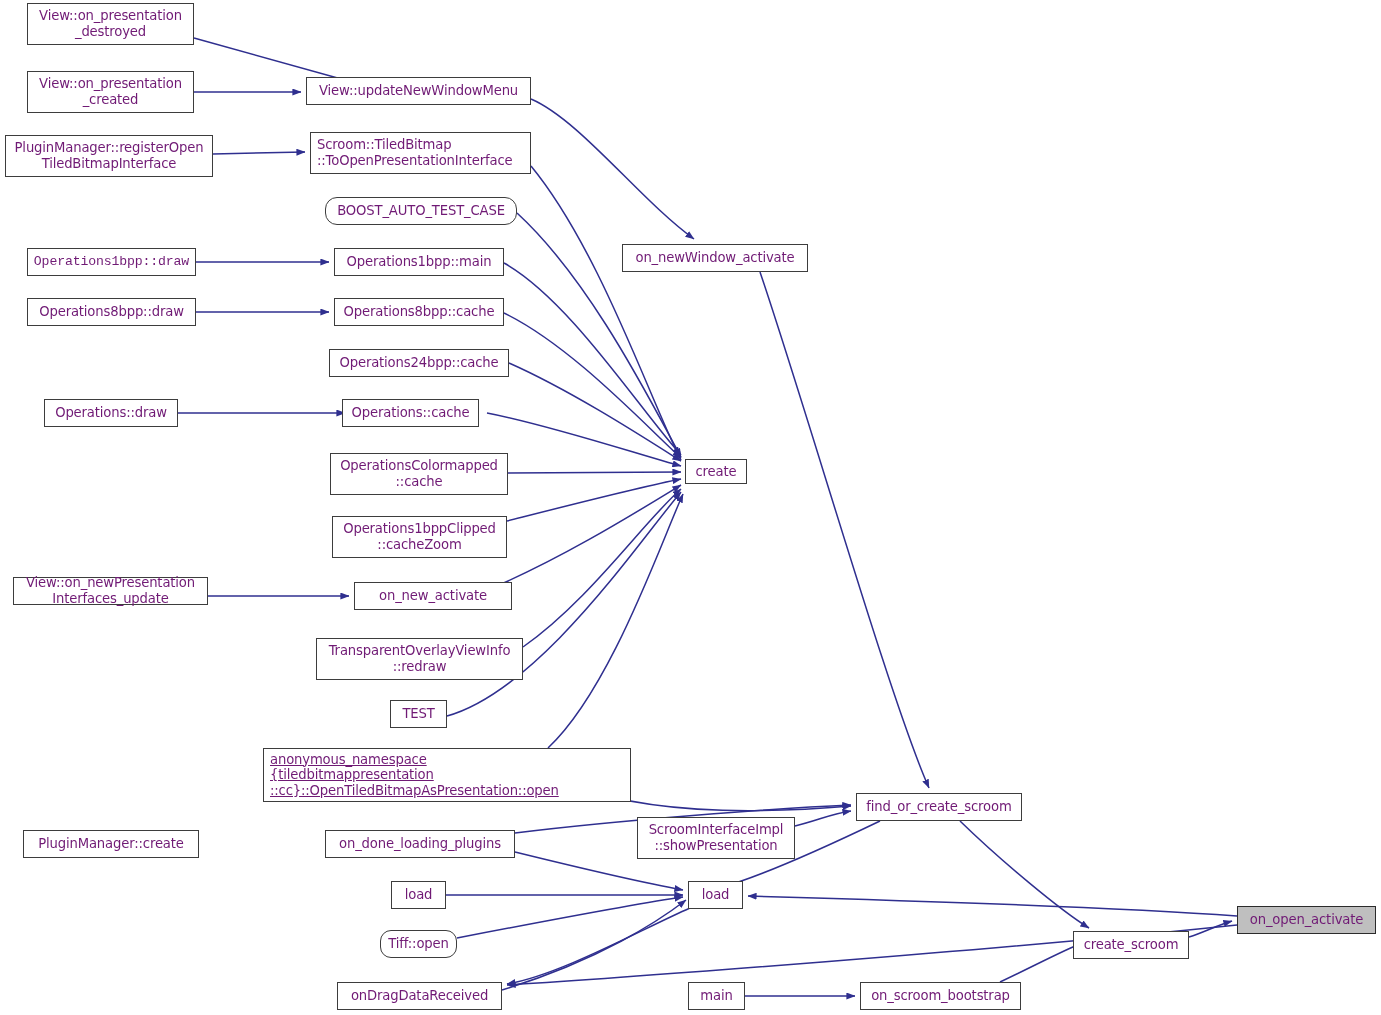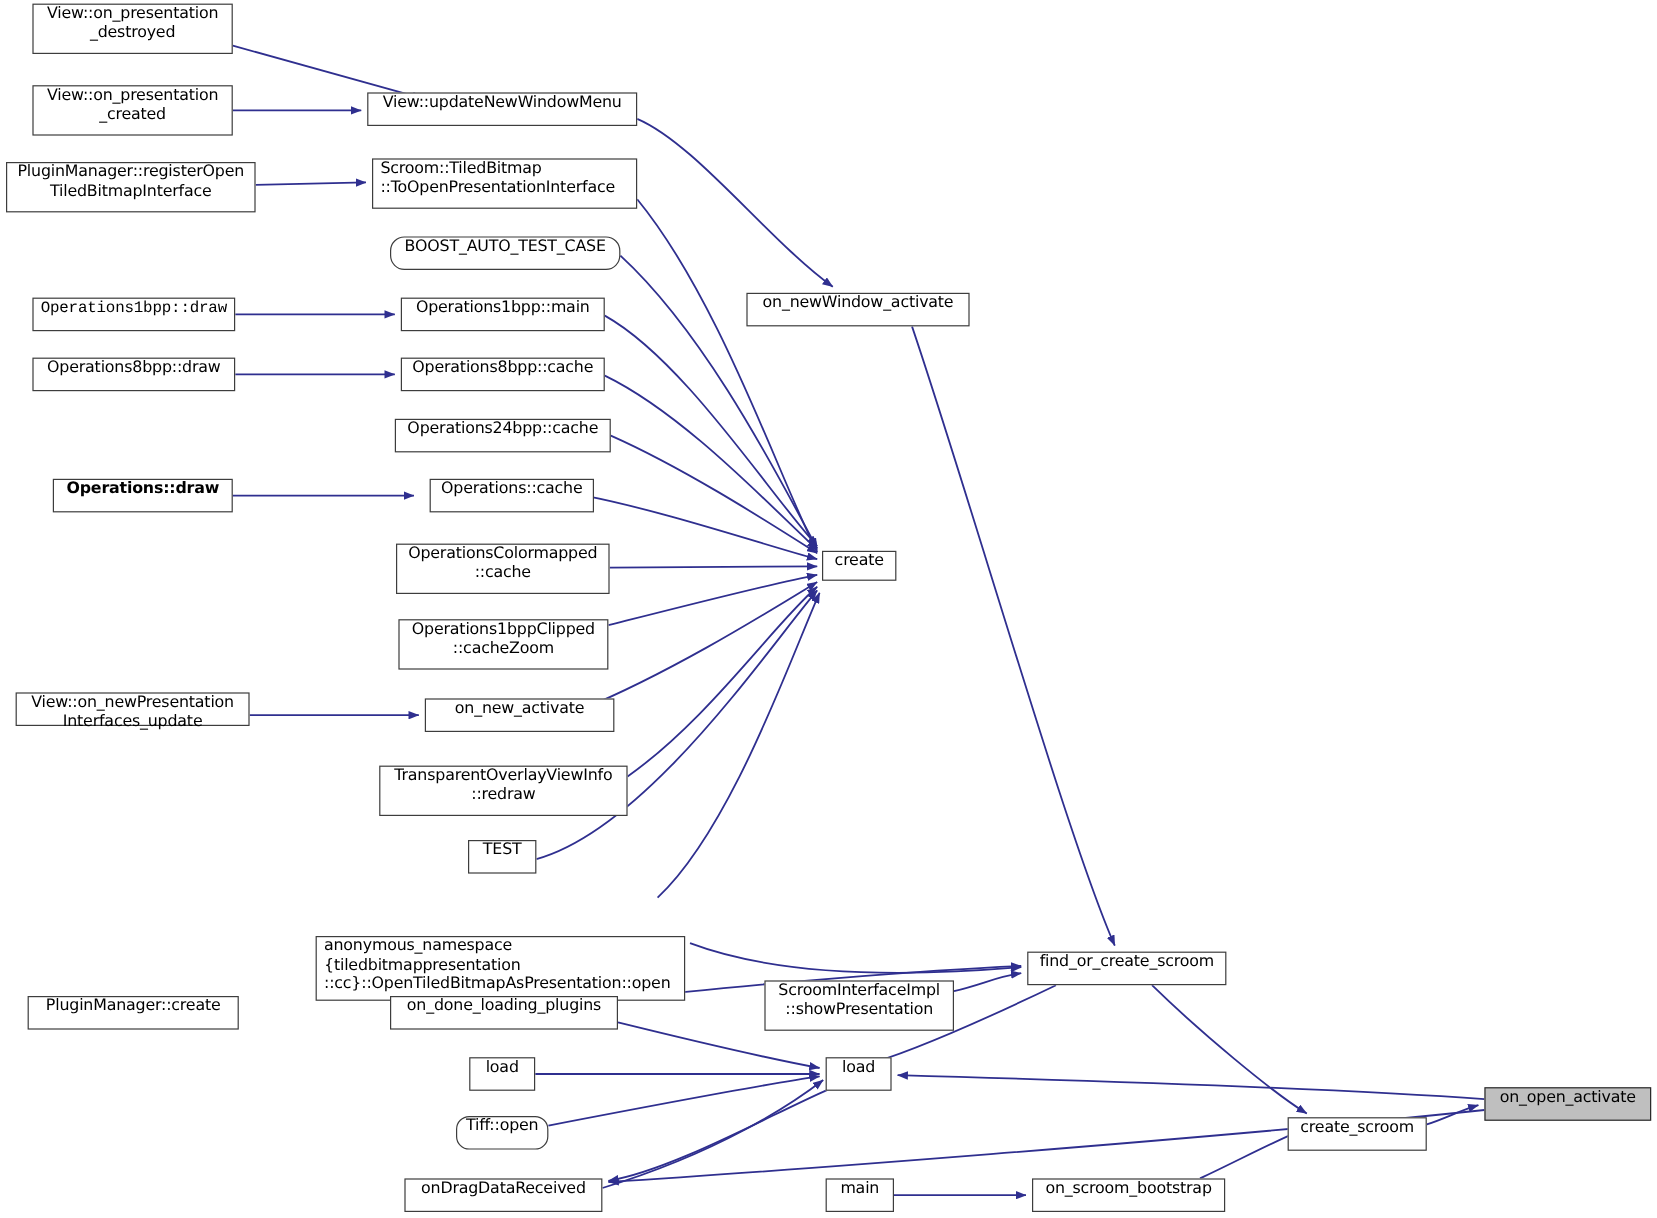--- a/index.html
+++ b/index.html
@@ -22,25 +22,25 @@
     top: 0;
     width: 1381px;
     height: 1015px;
     pointer-events: none;
   }
   .node {
     position: absolute;
     box-sizing: border-box;
     border: 1.4px solid #3d3d3d;
     background: #ffffff;
-    color: #000000;
+    color: #701a75;
     font-size: 13.2px;
     line-height: 15.6px;
     display: flex;
-    align-items: flex-start;
+    align-items: center;
     justify-content: center;
     text-align: center;
     white-space: pre;
     letter-spacing: -0.15px;
     z-index: 3;
   }
   .node.left-align {
     justify-content: flex-start;
     text-align: left;
     padding-left: 6px;
@@ -109,34 +109,34 @@
 TiledBitmapInterface</span></div>
       <div class="node left-align" style="left: 310px; top: 132px; width: 221px; height: 42px;"><span>Scroom::TiledBitmap
 ::ToOpenPresentationInterface</span></div>
       <div class="node" style="left: 325px; top: 197px; width: 192px; height: 28px; border-radius: 12px;"><span>BOOST_AUTO_TEST_CASE</span></div>
       <div class="node" style="left: 622px; top: 244px; width: 186px; height: 28px;"><span>on_newWindow_activate</span></div>
       <div class="node" style="left: 27px; top: 248px; width: 169px; height: 28px; font-family: Liberation Mono, monospace;"><span>Operations1bpp::draw</span></div>
       <div class="node" style="left: 334px; top: 248px; width: 170px; height: 28px;"><span>Operations1bpp::main</span></div>
       <div class="node" style="left: 27px; top: 298px; width: 169px; height: 28px;"><span>Operations8bpp::draw</span></div>
       <div class="node" style="left: 334px; top: 298px; width: 170px; height: 28px;"><span>Operations8bpp::cache</span></div>
       <div class="node" style="left: 329px; top: 349px; width: 180px; height: 28px;"><span>Operations24bpp::cache</span></div>
-      <div class="node" style="left: 44px; top: 399px; width: 150px; height: 28px; font-weight: bold;"><span>Operations::draw</span></div>
-      <div class="node" style="left: 358px; top: 399px; width: 137px; height: 28px;"><span>Operations::cache</span></div>
+      <div class="node" style="left: 44px; top: 399px; width: 134px; height: 28px;"><span>Operations::draw</span></div>
+      <div class="node" style="left: 342px; top: 399px; width: 137px; height: 28px;"><span>Operations::cache</span></div>
       <div class="node" style="left: 330px; top: 453px; width: 178px; height: 42px;"><span>OperationsColormapped
 ::cache</span></div>
       <div class="node" style="left: 685px; top: 459px; width: 62px; height: 25px;"><span>create</span></div>
       <div class="node" style="left: 332px; top: 516px; width: 175px; height: 42px;"><span>Operations1bppClipped
 ::cacheZoom</span></div>
       <div class="node" style="left: 13px; top: 577px; width: 195px; height: 28px;"><span>View::on_newPresentation
 Interfaces_update</span></div>
       <div class="node" style="left: 354px; top: 582px; width: 158px; height: 28px;"><span>on_new_activate</span></div>
       <div class="node" style="left: 316px; top: 638px; width: 207px; height: 42px;"><span>TransparentOverlayViewInfo
 ::redraw</span></div>
       <div class="node" style="left: 390px; top: 700px; width: 57px; height: 28px;"><span>TEST</span></div>
-      <div class="node left-align" style="left: 263px; top: 780px; width: 308px; height: 54px;"><span>anonymous_namespace
+      <div class="node left-align" style="left: 263px; top: 748px; width: 368px; height: 54px; text-decoration: underline;"><span>anonymous_namespace
 {tiledbitmappresentation
 ::cc}::OpenTiledBitmapAsPresentation::open</span></div>
       <div class="node" style="left: 856px; top: 793px; width: 166px; height: 28px;"><span>find_or_create_scroom</span></div>
       <div class="node" style="left: 637px; top: 817px; width: 158px; height: 42px;"><span>ScroomInterfaceImpl
 ::showPresentation</span></div>
       <div class="node" style="left: 23px; top: 830px; width: 176px; height: 28px;"><span>PluginManager::create</span></div>
       <div class="node" style="left: 325px; top: 830px; width: 190px; height: 28px;"><span>on_done_loading_plugins</span></div>
       <div class="node" style="left: 391px; top: 881px; width: 55px; height: 28px;"><span>load</span></div>
       <div class="node" style="left: 688px; top: 881px; width: 55px; height: 28px;"><span>load</span></div>
       <div class="node" style="left: 380px; top: 930px; width: 77px; height: 28px; border-radius: 11px;"><span>Tiff::open</span></div>

